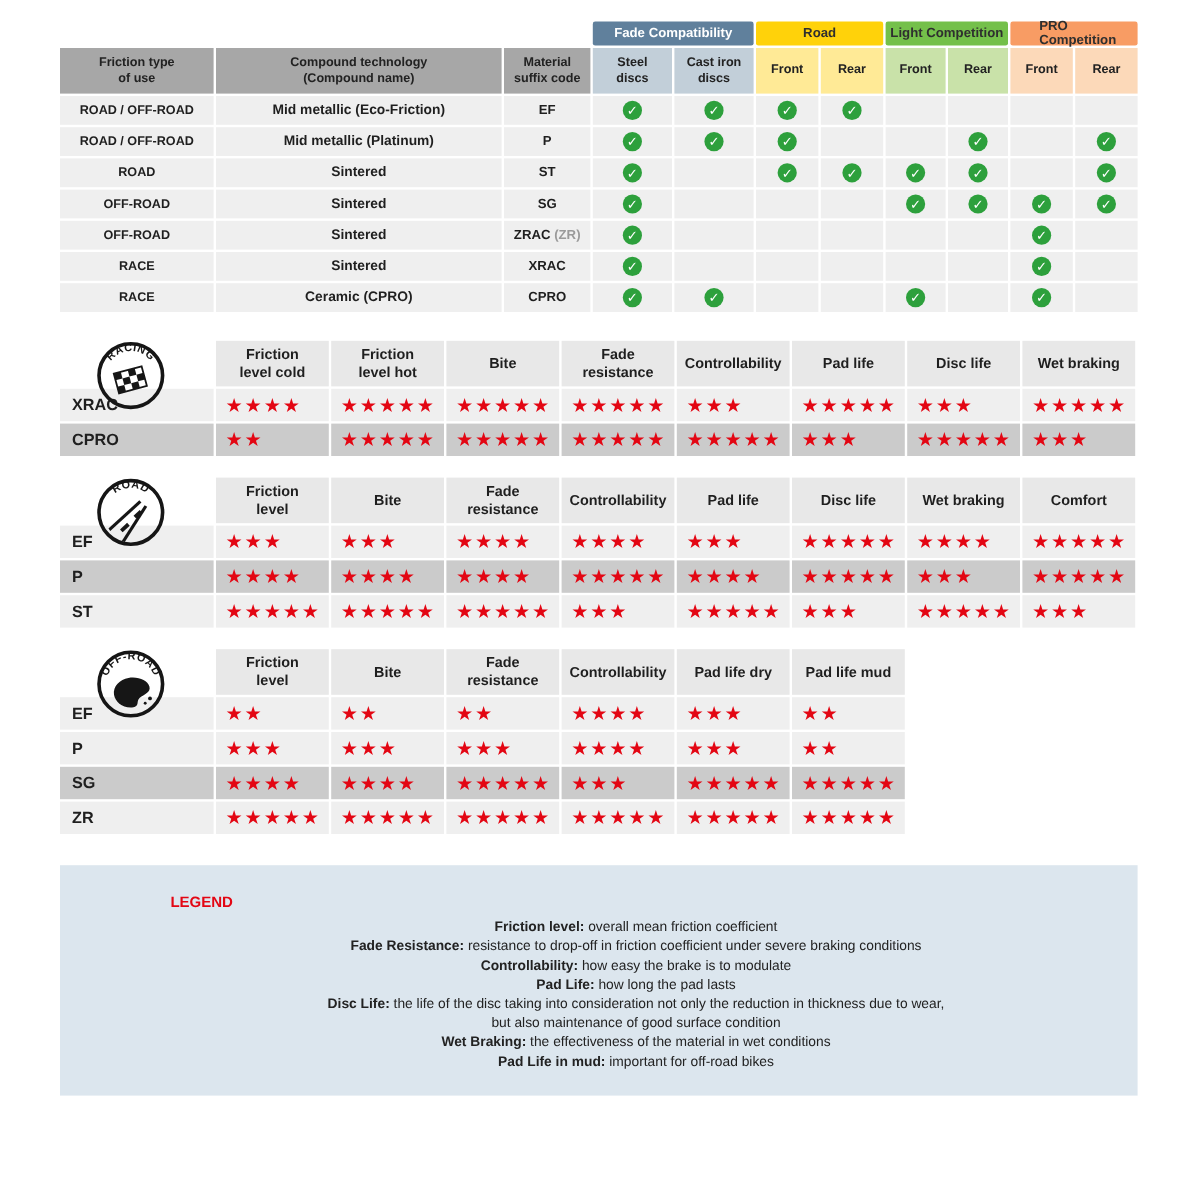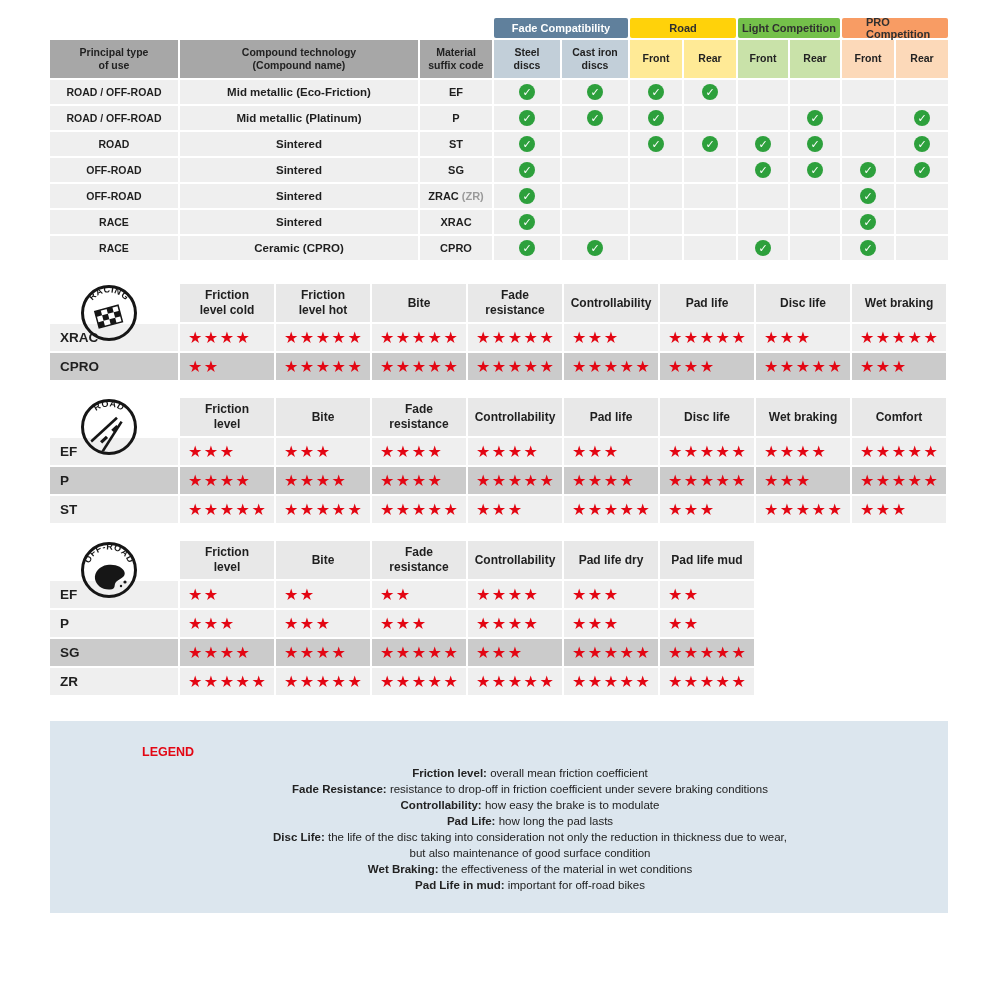--- a/index.html
+++ b/index.html
@@ -67,21 +67,21 @@
 <body>
 
 <div class="wrap">
 
   <div class="compat-grid" id="compat-grid">
       <div class="gspacer"></div>
       <div class="group g0">Fade Compatibility</div>
       <div class="group g1">Road</div>
       <div class="group g2">Light Competition</div>
       <div class="group g3">PRO Competition</div>
-      <div class="hcell hmain">Principal type
+      <div class="hcell hmain">Friction type
 of use</div>
       <div class="hcell hmain">Compound technology
 (Compound name)</div>
       <div class="hcell hmain">Material
 suffix code</div>
       <div class="hcell s0">Steel
 discs</div>
       <div class="hcell s1">Cast iron
 discs</div>
       <div class="hcell s2">Front</div>

